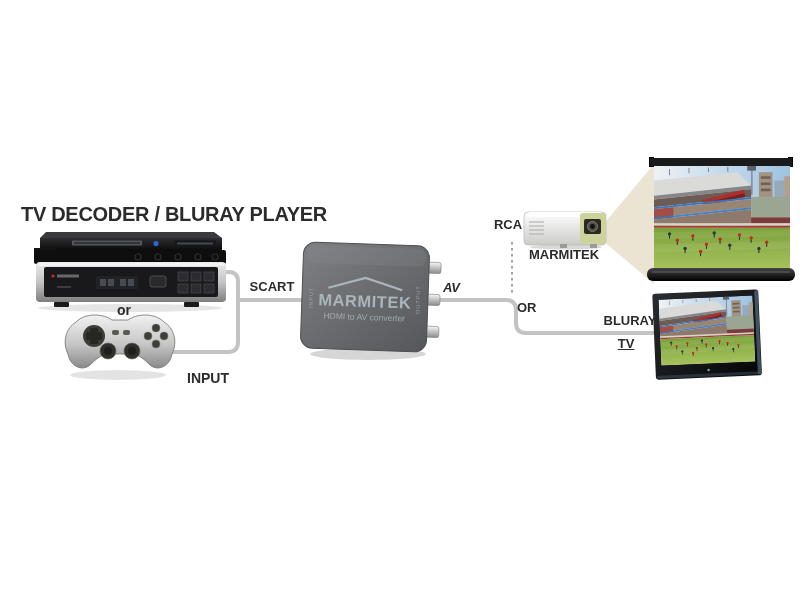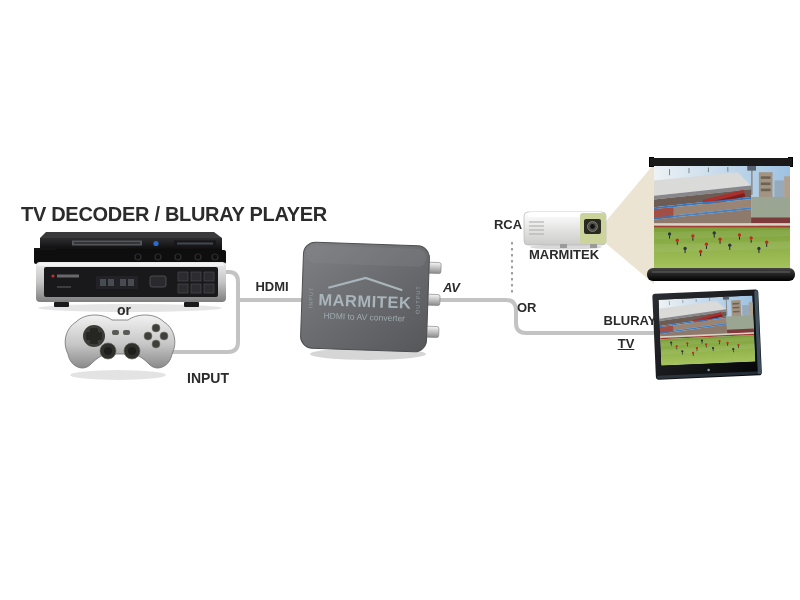--- a/index.html
+++ b/index.html
@@ -267,21 +267,21 @@
     <rect x="104" y="7" width="3.5" height="84" rx="1.5" fill="#6888a0" opacity="0.55"></rect>
     <rect x="3" y="88" width="104" height="3" rx="1.5" fill="#46586a" opacity="0.45"></rect>
     <use href="#stadium" x="8" y="12" width="94" height="66"></use>
     <circle cx="55" cy="84.5" r="1.3" fill="#7da0a0"></circle>
   </g>
 </svg>
 
 <div class="lbl fs15" style="left:21px;top:203px;">TV DECODER / BLURAY PLAYER</div>
 <div class="lbl fs14 center" style="left:104px;top:303px;width:40px;">or</div>
 <div class="lbl fs14 center" style="left:165px;top:371px;width:86px;">INPUT</div>
-<div class="lbl fs13 center" style="left:242px;top:280px;width:60px;">HDMI</div>
+<div class="lbl fs13 center" style="left:242px;top:280px;width:60px;">SCART</div>
 <div class="lbl fs13 center" style="left:424px;top:281px;width:55px;font-style:italic;">AV</div>
 <div class="lbl fs13 center" style="left:483px;top:218px;width:50px;">RCA</div>
 <div class="lbl fs13 center" style="left:514px;top:248px;width:100px;">MARMITEK</div>
 <div class="lbl fs13" style="left:517px;top:301px;">OR</div>
 <div class="lbl fs13 center" style="left:595px;top:314px;width:70px;">BLURAY</div>
 <div class="lbl fs13 center" style="left:603px;top:337px;width:46px;text-decoration:underline;">TV</div>
 
 </div>
 
 </body></html>

